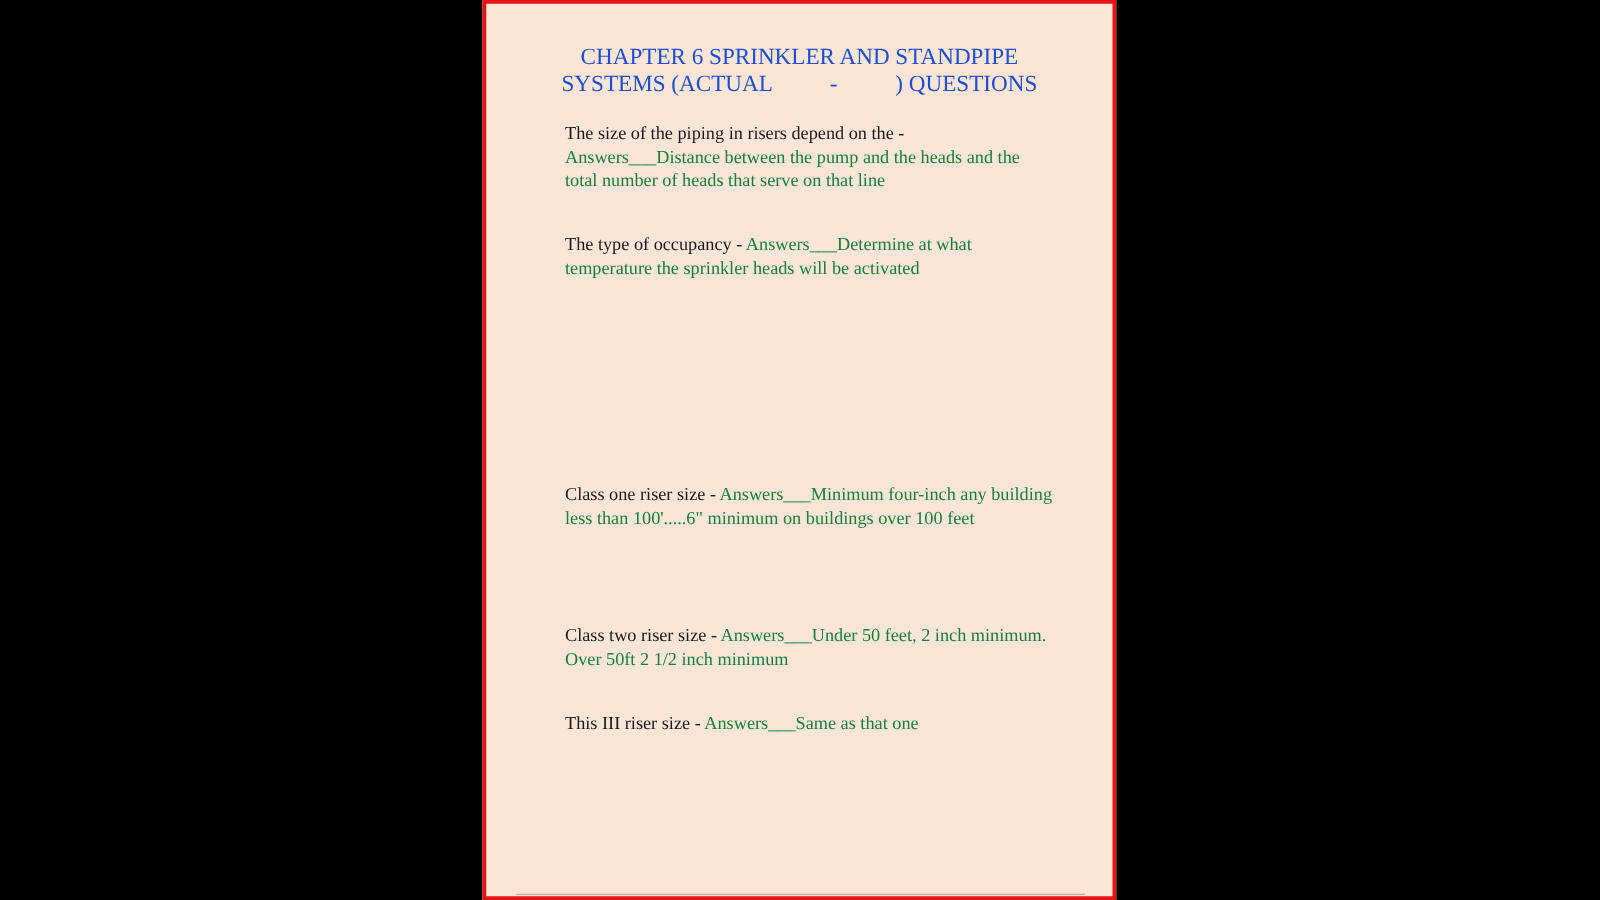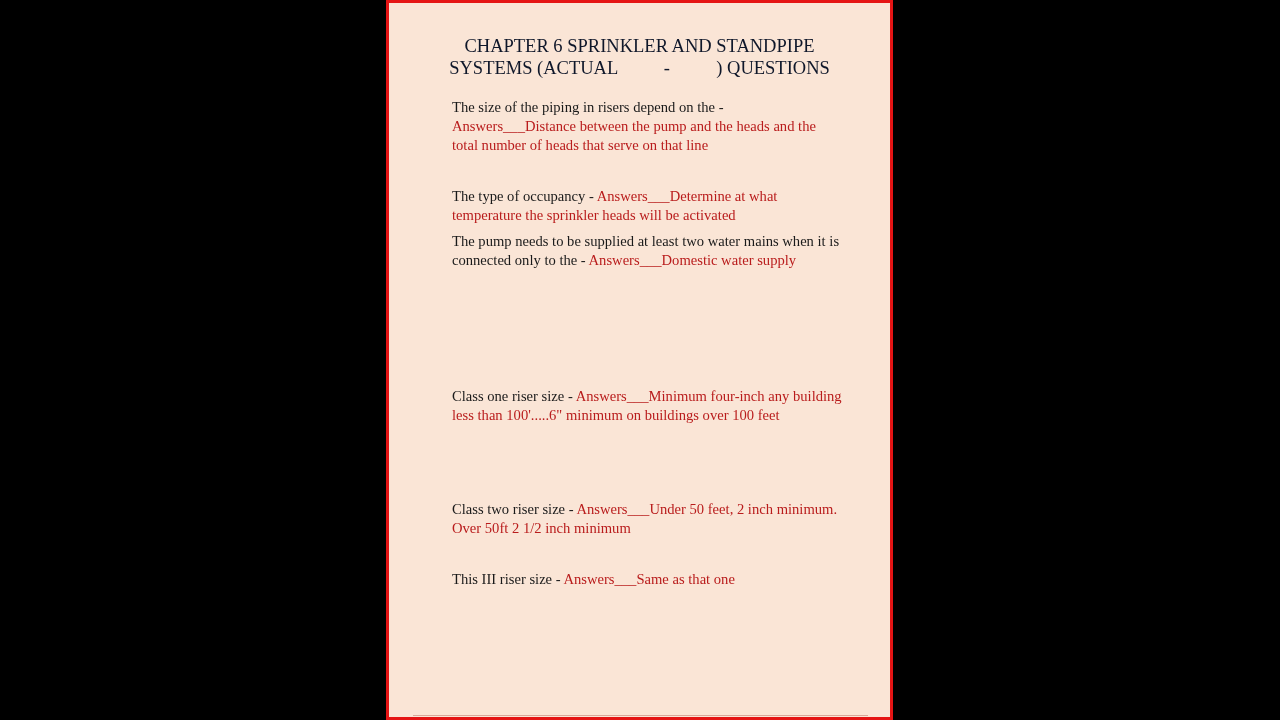--- a/index.html
+++ b/index.html
@@ -30,52 +30,49 @@
     }
     .title {
       position: absolute;
       left: 0;
       width: 501px;
       top: 33px;
       text-align: center;
       font-family: "Liberation Serif", serif;
       font-size: 18.5px;
       line-height: 21.5px;
-      color: #0f172a;
+      color: #1d4ed8;
       white-space: pre;
     }
     .qa {
       position: absolute;
       left: 63px;
       width: 390px;
       font-family: "Liberation Serif", serif;
       font-size: 14.6px;
       line-height: 19px;
       color: #1a1a1a;
     }
     .qa .q { color: #1a1a1a; }
-    .qa .a { color: #b91c1c; }
+    .qa .a { color: #15803d; }
   </style>
 </head>
 <body>
 
 <div class="page">
   <div class="title"><div>CHAPTER 6 SPRINKLER AND STANDPIPE</div><div>SYSTEMS (ACTUAL          -          ) QUESTIONS</div></div>
 
   <div class="qa" style="top:95px;">
     <span class="q">The size of the piping in risers depend on the - </span><span class="a">Answers___Distance between the pump and the heads and the total number of heads that serve on that line</span>
   </div>
 
   <div class="qa" style="top:184px;">
     <span class="q">The type of occupancy - </span><span class="a">Answers___Determine at what temperature the sprinkler heads will be activated</span>
   </div>
 
-  <div class="qa" style="top:229px;">
-    <span class="q">The pump needs to be supplied at least two water mains when it is connected only to the - </span><span class="a">Answers___Domestic water supply</span>
-  </div>
 
 
   <div class="qa" style="top:384px;">
     <span class="q">Class one riser size - </span><span class="a">Answers___Minimum four-inch any building less than 100'.....6" minimum on buildings over 100 feet</span>
   </div>
 
   <div class="qa" style="top:497px;">
     <span class="q">Class two riser size - </span><span class="a">Answers___Under 50 feet, 2 inch minimum. Over 50ft 2 1/2 inch minimum</span>
   </div>
 

